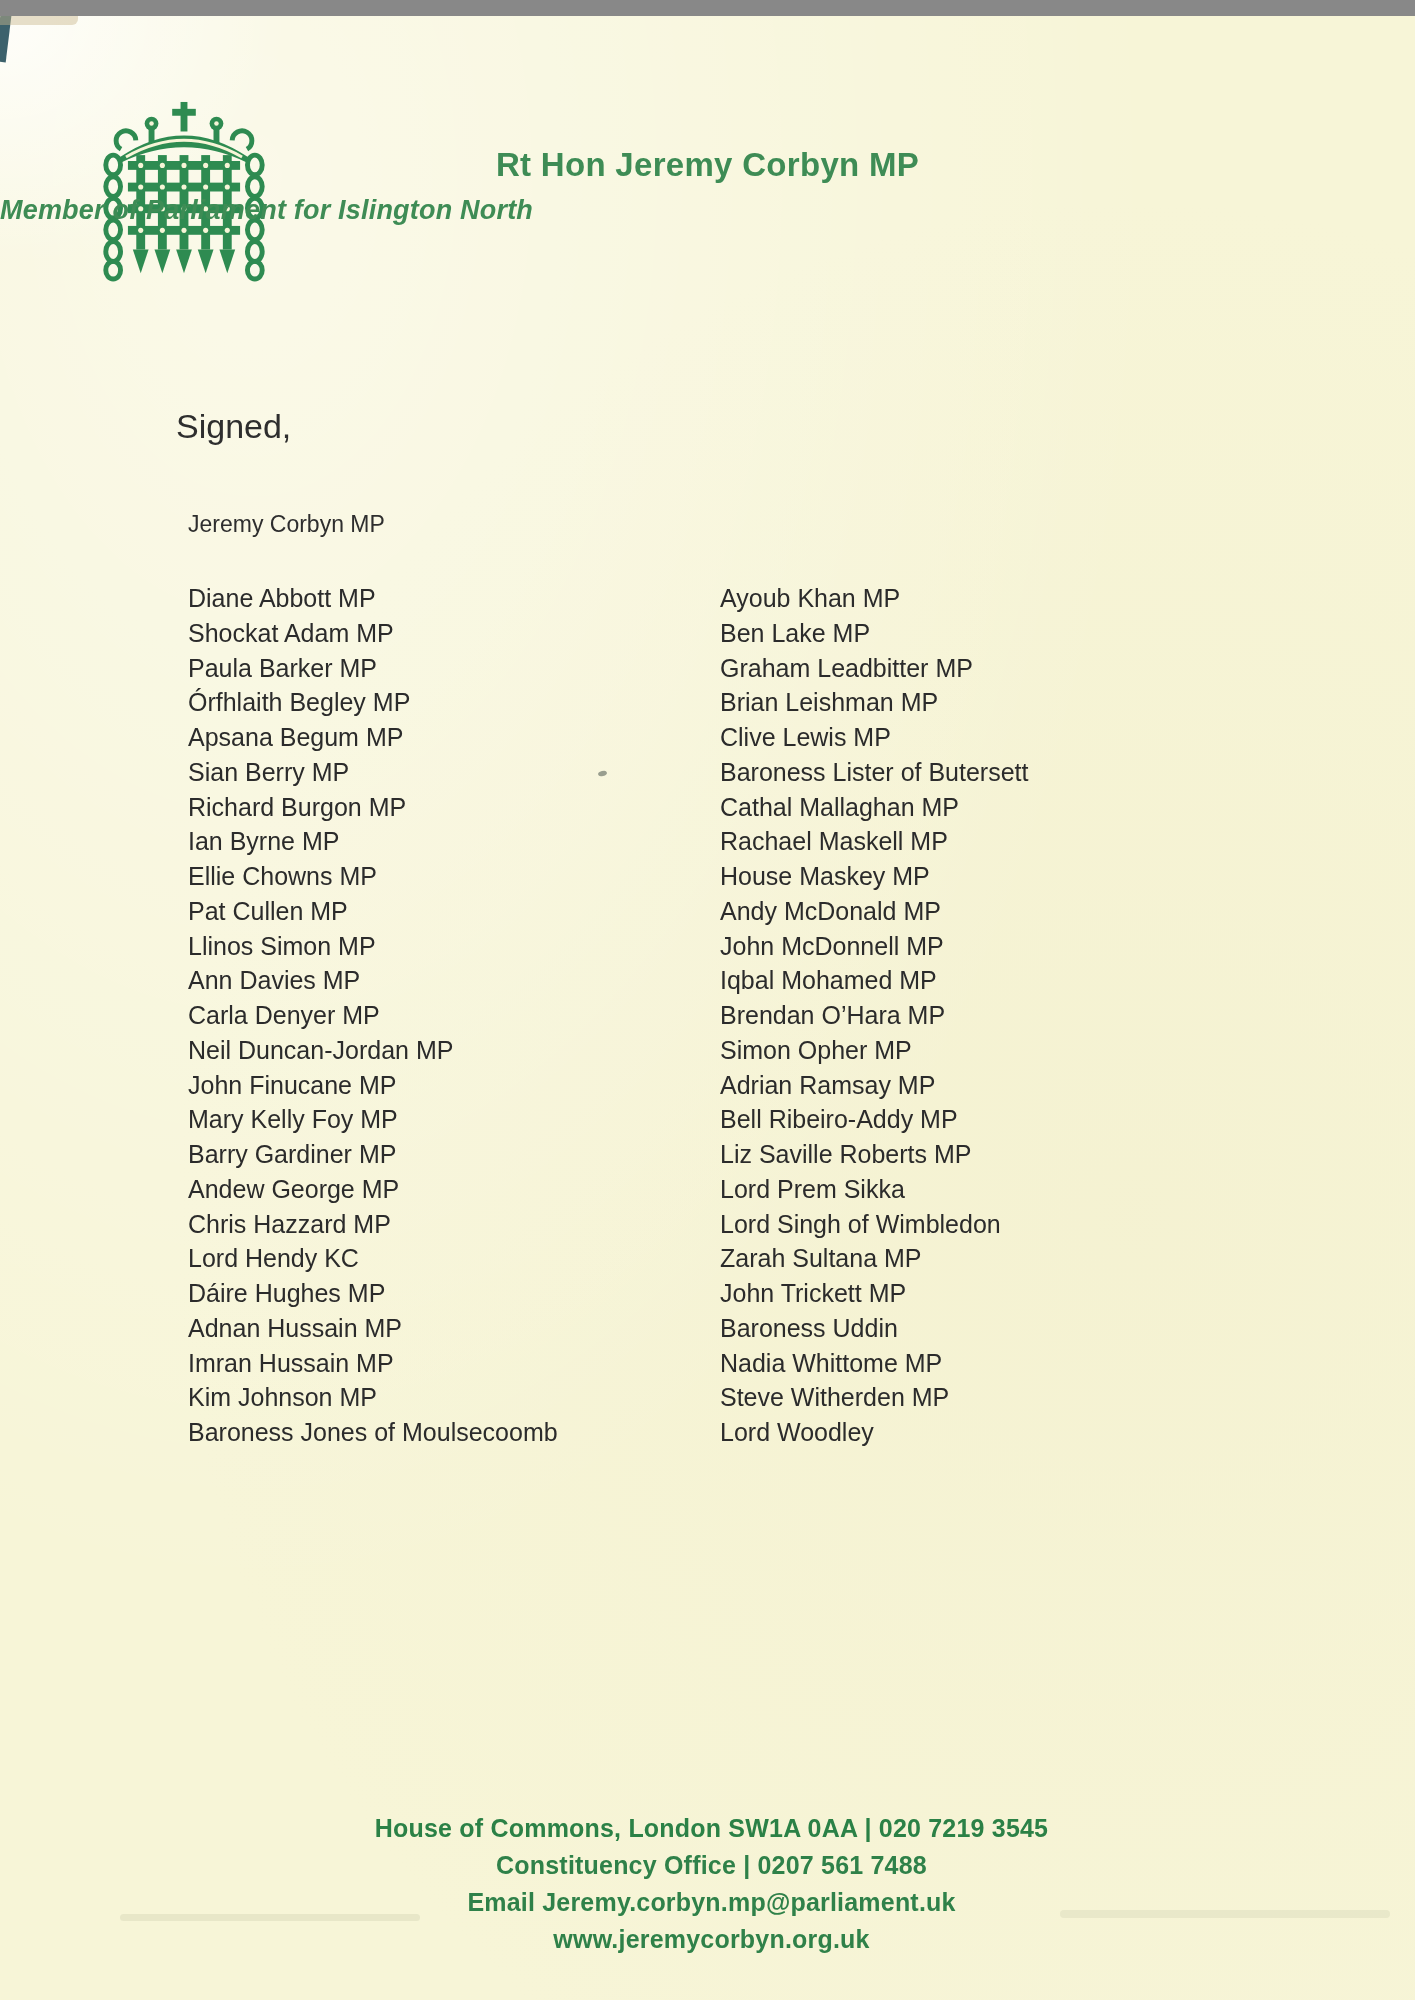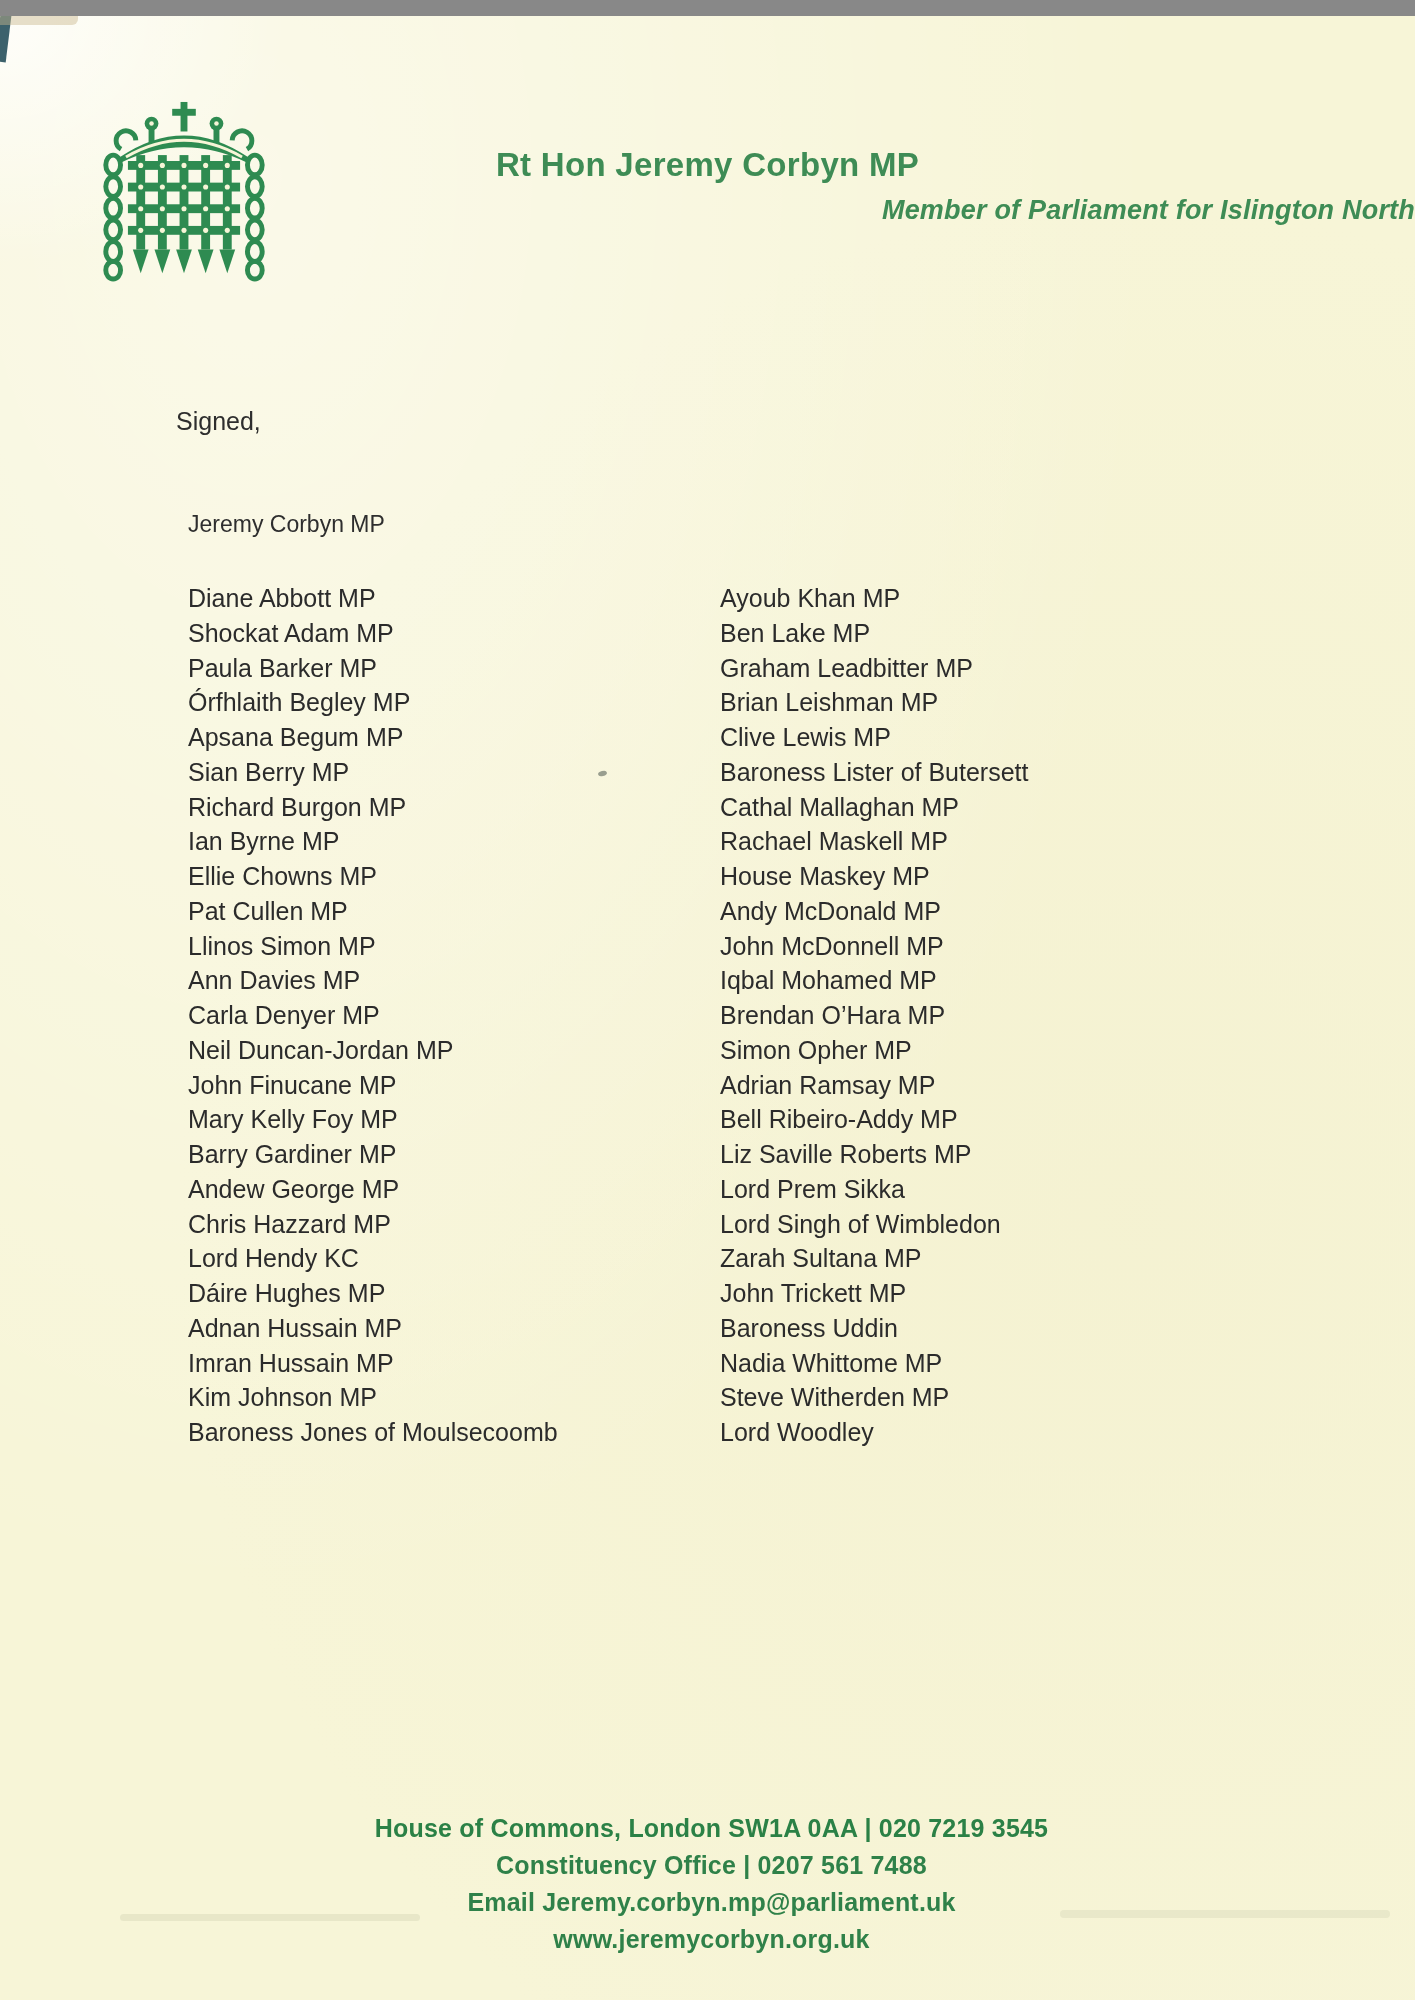--- a/index.html
+++ b/index.html
@@ -23,25 +23,25 @@
   .art-footer-smudge-r{position:absolute;left:1060px;top:1894px;width:330px;height:8px;background:rgba(120,130,100,.10);border-radius:4px;}
   .art-bottom-strip{position:absolute;left:0;bottom:0;width:100%;height:9px;background:linear-gradient(rgba(215,213,190,0), #d7d5be);}
 
   .logo{position:absolute;left:100px;top:84px;width:168px;height:182px;}
 
   .hdr-title{
     position:absolute;left:0;top:130px;width:1415px;text-align:center;
     font-size:33px;font-weight:bold;color:#3e8c55;letter-spacing:.3px;
   }
   .hdr-subtitle{
-    position:absolute;left:0;top:179px;width:1415px;text-align:right;
+    position:absolute;left:0;top:179px;width:1415px;text-align:left;
     font-size:27px;font-weight:bold;font-style:italic;color:#3e8c55;letter-spacing:.2px;
   }
 
-  .signed{position:absolute;left:176px;top:391px;font-size:25px;color:#2e2e2e;}
+  .signed{position:absolute;left:176px;top:391px;font-size:34px;color:#2e2e2e;}
   .primary-signatory{position:absolute;left:188px;top:495px;font-size:23px;color:#2e2e2e;}
 
   .name-col{position:absolute;top:565px;font-size:25px;color:#2b2b2b;line-height:34.75px;white-space:nowrap;}
   .name-col.left{left:188px;}
   .name-col.right{left:720px;}
 
   .footer{
     position:absolute;left:4px;top:1794px;width:1415px;text-align:center;
     font-size:25px;font-weight:bold;color:#2f8149;line-height:37px;letter-spacing:.2px;
   }

